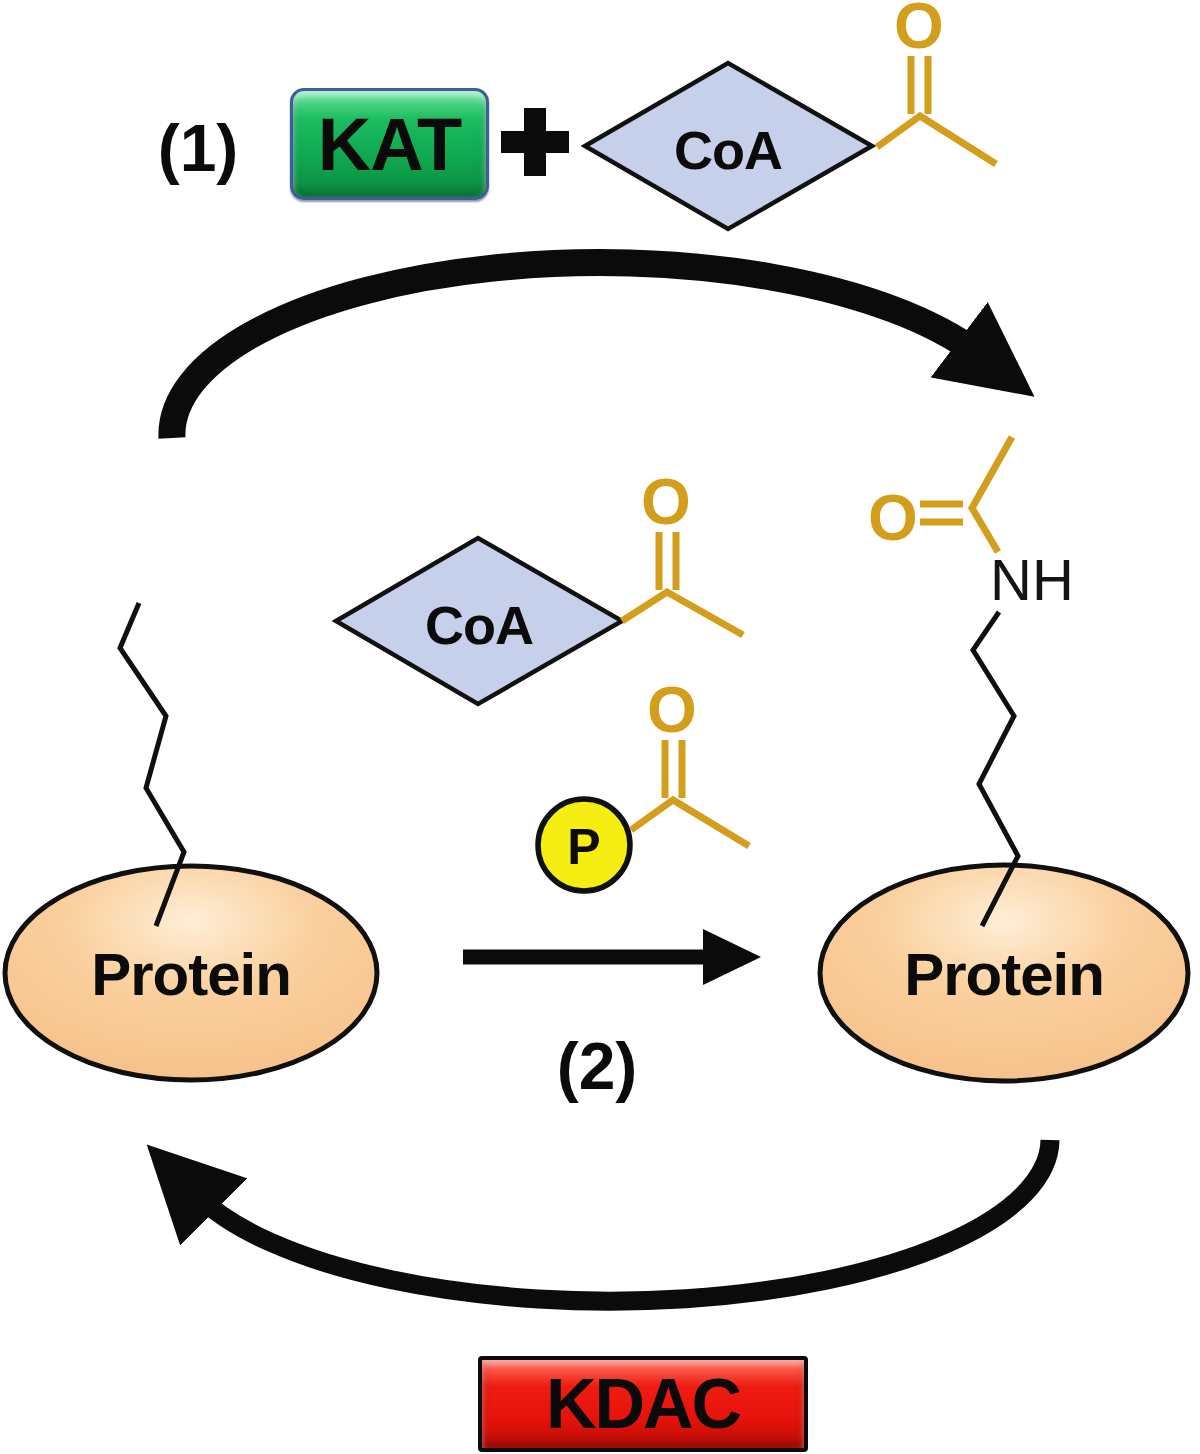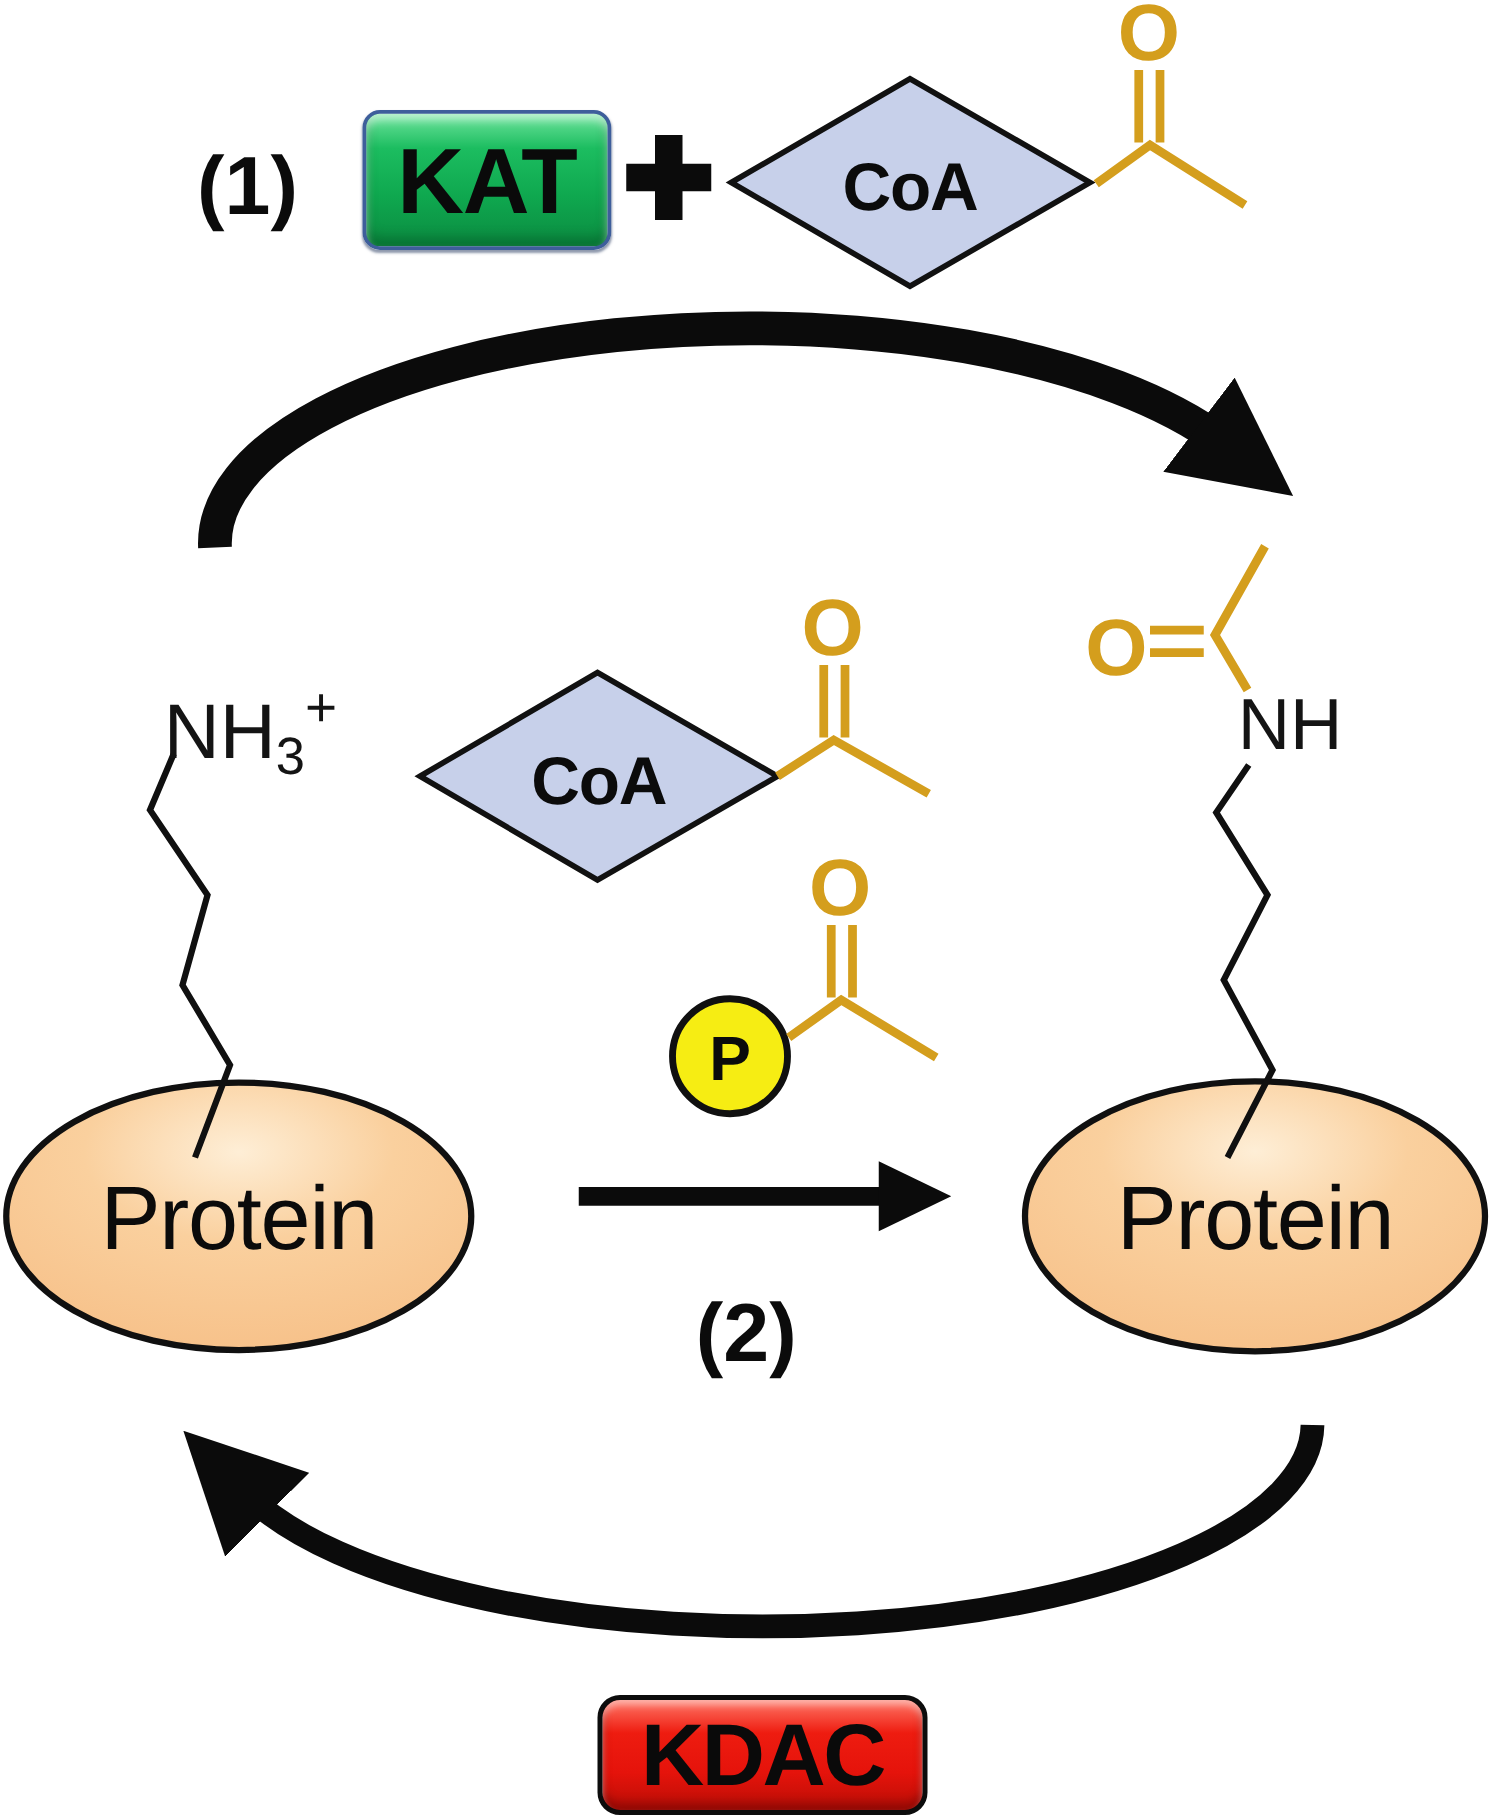--- a/index.html
+++ b/index.html
@@ -15,41 +15,41 @@
   .lbl{
     position:absolute;
     transform:translate(-50%,-50%);
     color:#0b0b0b;
     white-space:nowrap;
     font-family:"Liberation Sans", sans-serif;
     line-height:1;
   }
   .step-label{font-size:66px;font-weight:bold;}
   .coa-label{font-size:54px;font-weight:bold;letter-spacing:-1px;}
-  .protein-label{font-size:72px;font-weight:normal;letter-spacing:-1px;}
+  .protein-label{font-size:60px;font-weight:bold;letter-spacing:-1px;}
   .nh-label{font-size:58px;font-weight:400;color:#141414;}
   .p-label{font-size:50px;font-weight:bold;}
   .enzyme-box{
     position:absolute;
     display:flex;align-items:center;justify-content:center;
     box-sizing:border-box;
   }
   .kat-box{
     left:290px;top:88px;width:199px;height:112px;
     background:linear-gradient(180deg,#6fe49d 0%,#1cbd60 26%,#0fa84f 62%,#0b8c41 100%);
     border:3px solid #3e5e9b;
     border-radius:14px;
     box-shadow:inset 0 5px 7px rgba(255,255,255,.55), inset 0 -7px 9px rgba(0,70,30,.38), 0 2px 2px rgba(30,50,90,.5);
   }
   .kat-box .txt{font-size:74px;font-weight:bold;color:#0a0a0a;letter-spacing:-1px;}
   .kdac-box{
-    left:478px;top:1356px;width:264px;height:96px;
+    left:478px;top:1356px;width:330px;height:96px;
     background:linear-gradient(180deg,#ff7767 0%,#ee1c10 30%,#e5130b 66%,#bb0e06 100%);
     border:4px solid #0c0c0c;
-    border-radius:18px;
+    border-radius:4px;
     box-shadow:inset 0 4px 6px rgba(255,255,255,.45), inset 0 -6px 8px rgba(80,0,0,.4);
   }
   .kdac-box .txt{font-size:70px;font-weight:bold;color:#0a0a0a;letter-spacing:-2px;}
   .amine{
     position:absolute;left:131px;top:545px;
     font-size:62px;font-weight:400;color:#141414;line-height:1;
     font-family:"Liberation Sans", sans-serif;
   }
   .amine .sub{font-size:42px;vertical-align:-13px;}
   .amine .sup{font-size:44px;vertical-align:25px;}
@@ -132,23 +132,20 @@
   </svg>
 
   <div class="lbl step-label" style="left:198px;top:148px;">(1)</div>
 
   <div class="enzyme-box kat-box">
     <span class="txt">KAT</span>
   </div>
 
   <div class="lbl coa-label" style="left:728px;top:150px;">CoA</div>
 
-  <div class="amine">
-    <span>NH</span><span class="sub">3</span><span class="sup">+</span>
-  </div>
 
   <div class="lbl coa-label" style="left:479px;top:625px;">CoA</div>
 
   <div class="lbl nh-label" style="left:1032px;top:580px;">NH</div>
 
   <div class="lbl p-label" style="left:584px;top:847px;">P</div>
 
   <div class="lbl protein-label" style="left:191px;top:975px;">Protein</div>
 
   <div class="lbl protein-label" style="left:1004px;top:975px;">Protein</div>

